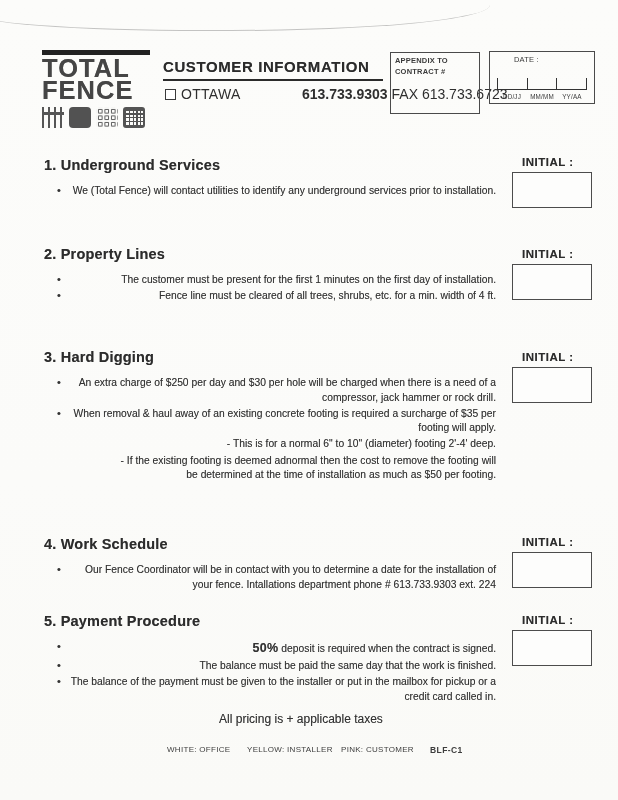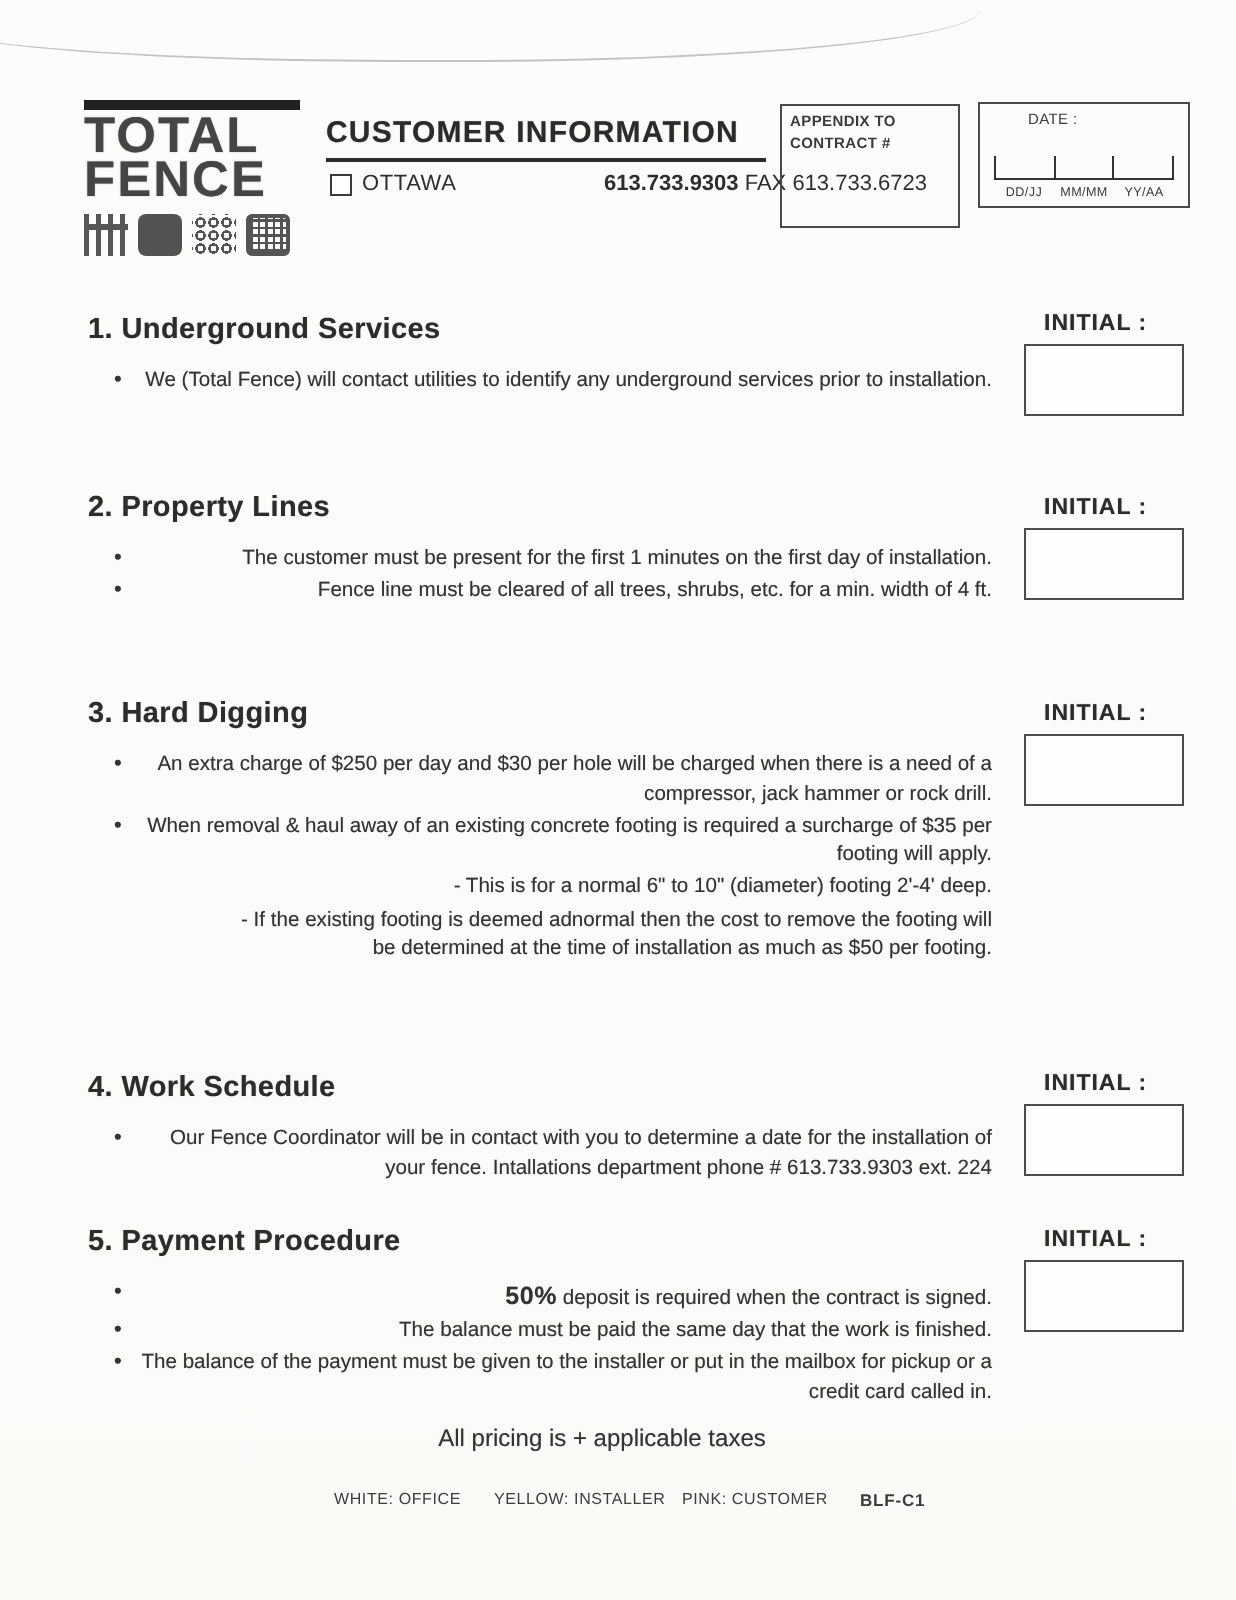--- a/index.html
+++ b/index.html
@@ -39,21 +39,21 @@
     background:
       repeating-linear-gradient(0deg,#545454 0 1.3px, transparent 1.3px 3.8px),
       repeating-linear-gradient(90deg,#545454 0 1.3px, transparent 1.3px 3.8px);
   }
   
   .ci-title {
     position:absolute; left:163px; top:58px; font-size:15px; font-weight:bold;
     letter-spacing:.6px; color:#2b2b2b; border-bottom:2.5px solid #2b2b2b;
     padding:0 14px 4px 0; text-shadow:0 0 .5px rgba(60,60,60,.6);
   }
-  .contact-row { position:absolute; left:165px; top:86px; display:flex; align-items:center; font-size:11px; }
+  .contact-row { position:absolute; left:165px; top:86px; display:flex; align-items:center; font-size:14px; }
   .checkbox { width:9px; height:9px; border:1.2px solid #3a3a3a; display:inline-block; background:#fff; }
   .loc { margin-left:5px; letter-spacing:.3px; }
   .phone { position:absolute; left:60px; top:0; white-space:nowrap; width:220px; margin-left:77px; }
   .phone .pb { font-weight:bold; }
   .appendix-box {
     position:absolute; left:390px; top:52px; width:90px; height:62px;
     border:1.2px solid #4a4a4a; font-size:7.5px; line-height:1.45;
     padding:3px 4px; box-sizing:border-box; letter-spacing:.2px; color:#3a3a3a;font-weight:bold;
   }
   .date-box {

